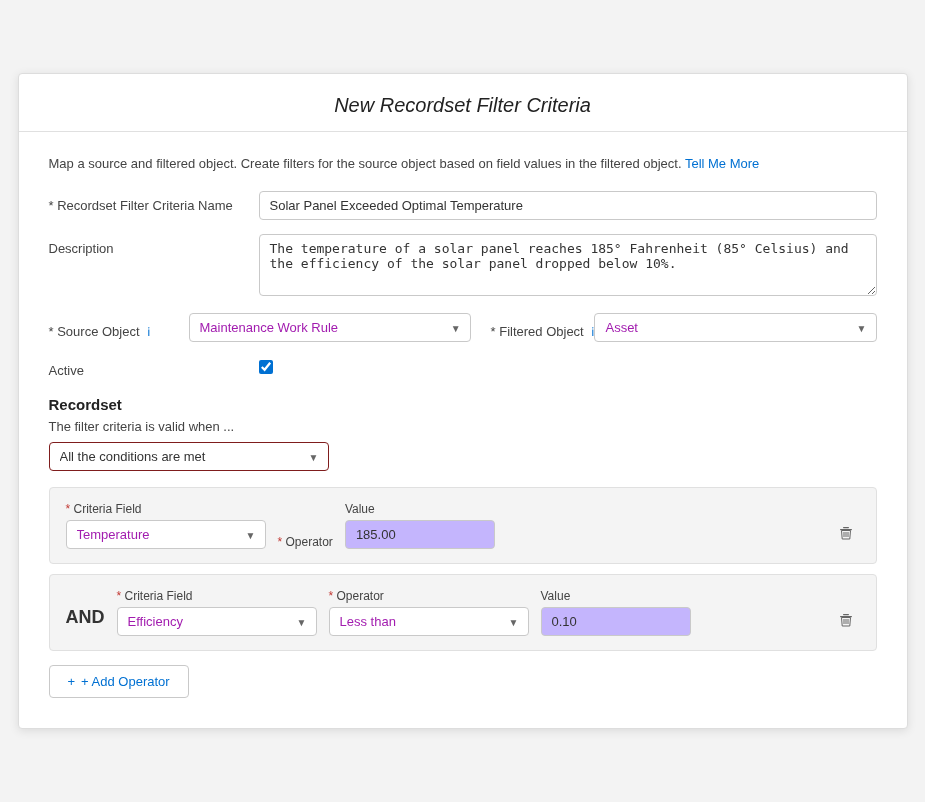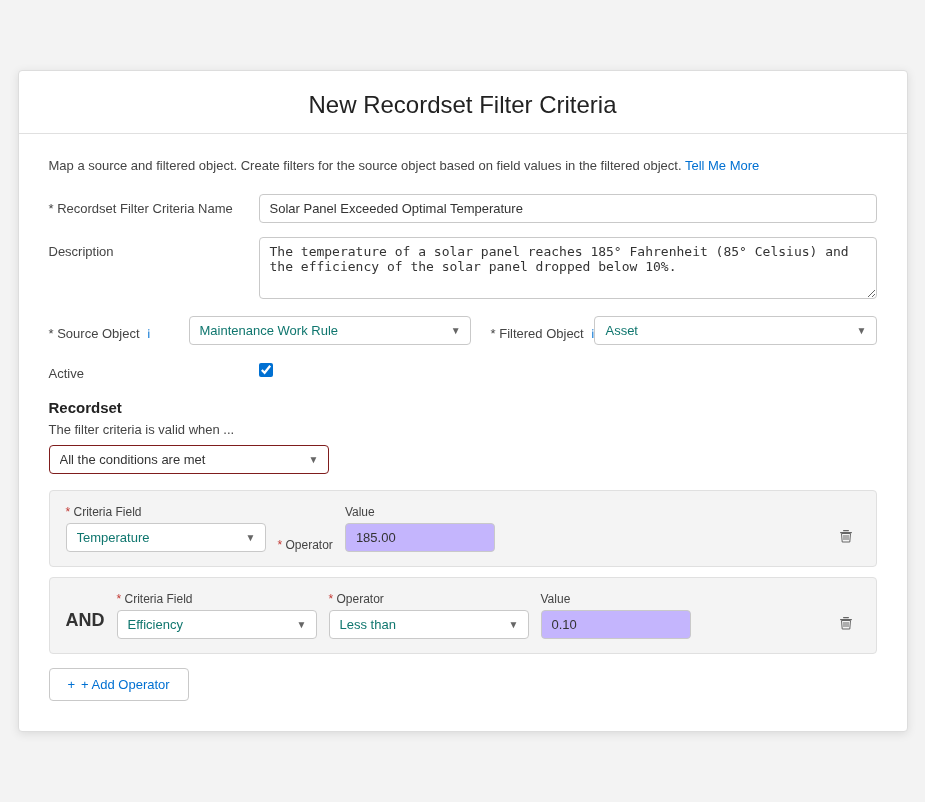--- a/index.html
+++ b/index.html
@@ -20,23 +20,24 @@
       width: 890px;
       padding: 0;
       box-shadow: 0 2px 10px rgba(0,0,0,0.1);
     }
     .modal-header {
       padding: 20px 30px 14px;
       border-bottom: 1px solid #e0e0e0;
       text-align: center;
     }
     .modal-header h1 {
-      font-size: 24px;
+      font-size: 20px;
       font-weight: 400;
       color: #222;
+      font-style: italic;
     }
     .modal-body {
       padding: 22px 30px 30px;
     }
     .info-text {
       font-size: 13px;
       color: #444;
       margin-bottom: 18px;
       line-height: 1.5;
     }
@@ -85,21 +86,21 @@
     .select-wrap {
       position: relative;
       flex: 1;
     }
     .select-wrap select {
       width: 100%;
       border: 1px solid #c9c9c9;
       border-radius: 4px;
       padding: 6px 30px 6px 10px;
       font-size: 13px;
-      color: #0f766e;
+      color: #a21caf;
       background: #fff;
       appearance: none;
       -webkit-appearance: none;
       outline: none;
       cursor: pointer;
     }
     .select-wrap::after {
       content: '▼';
       font-size: 10px;
       color: #666;

